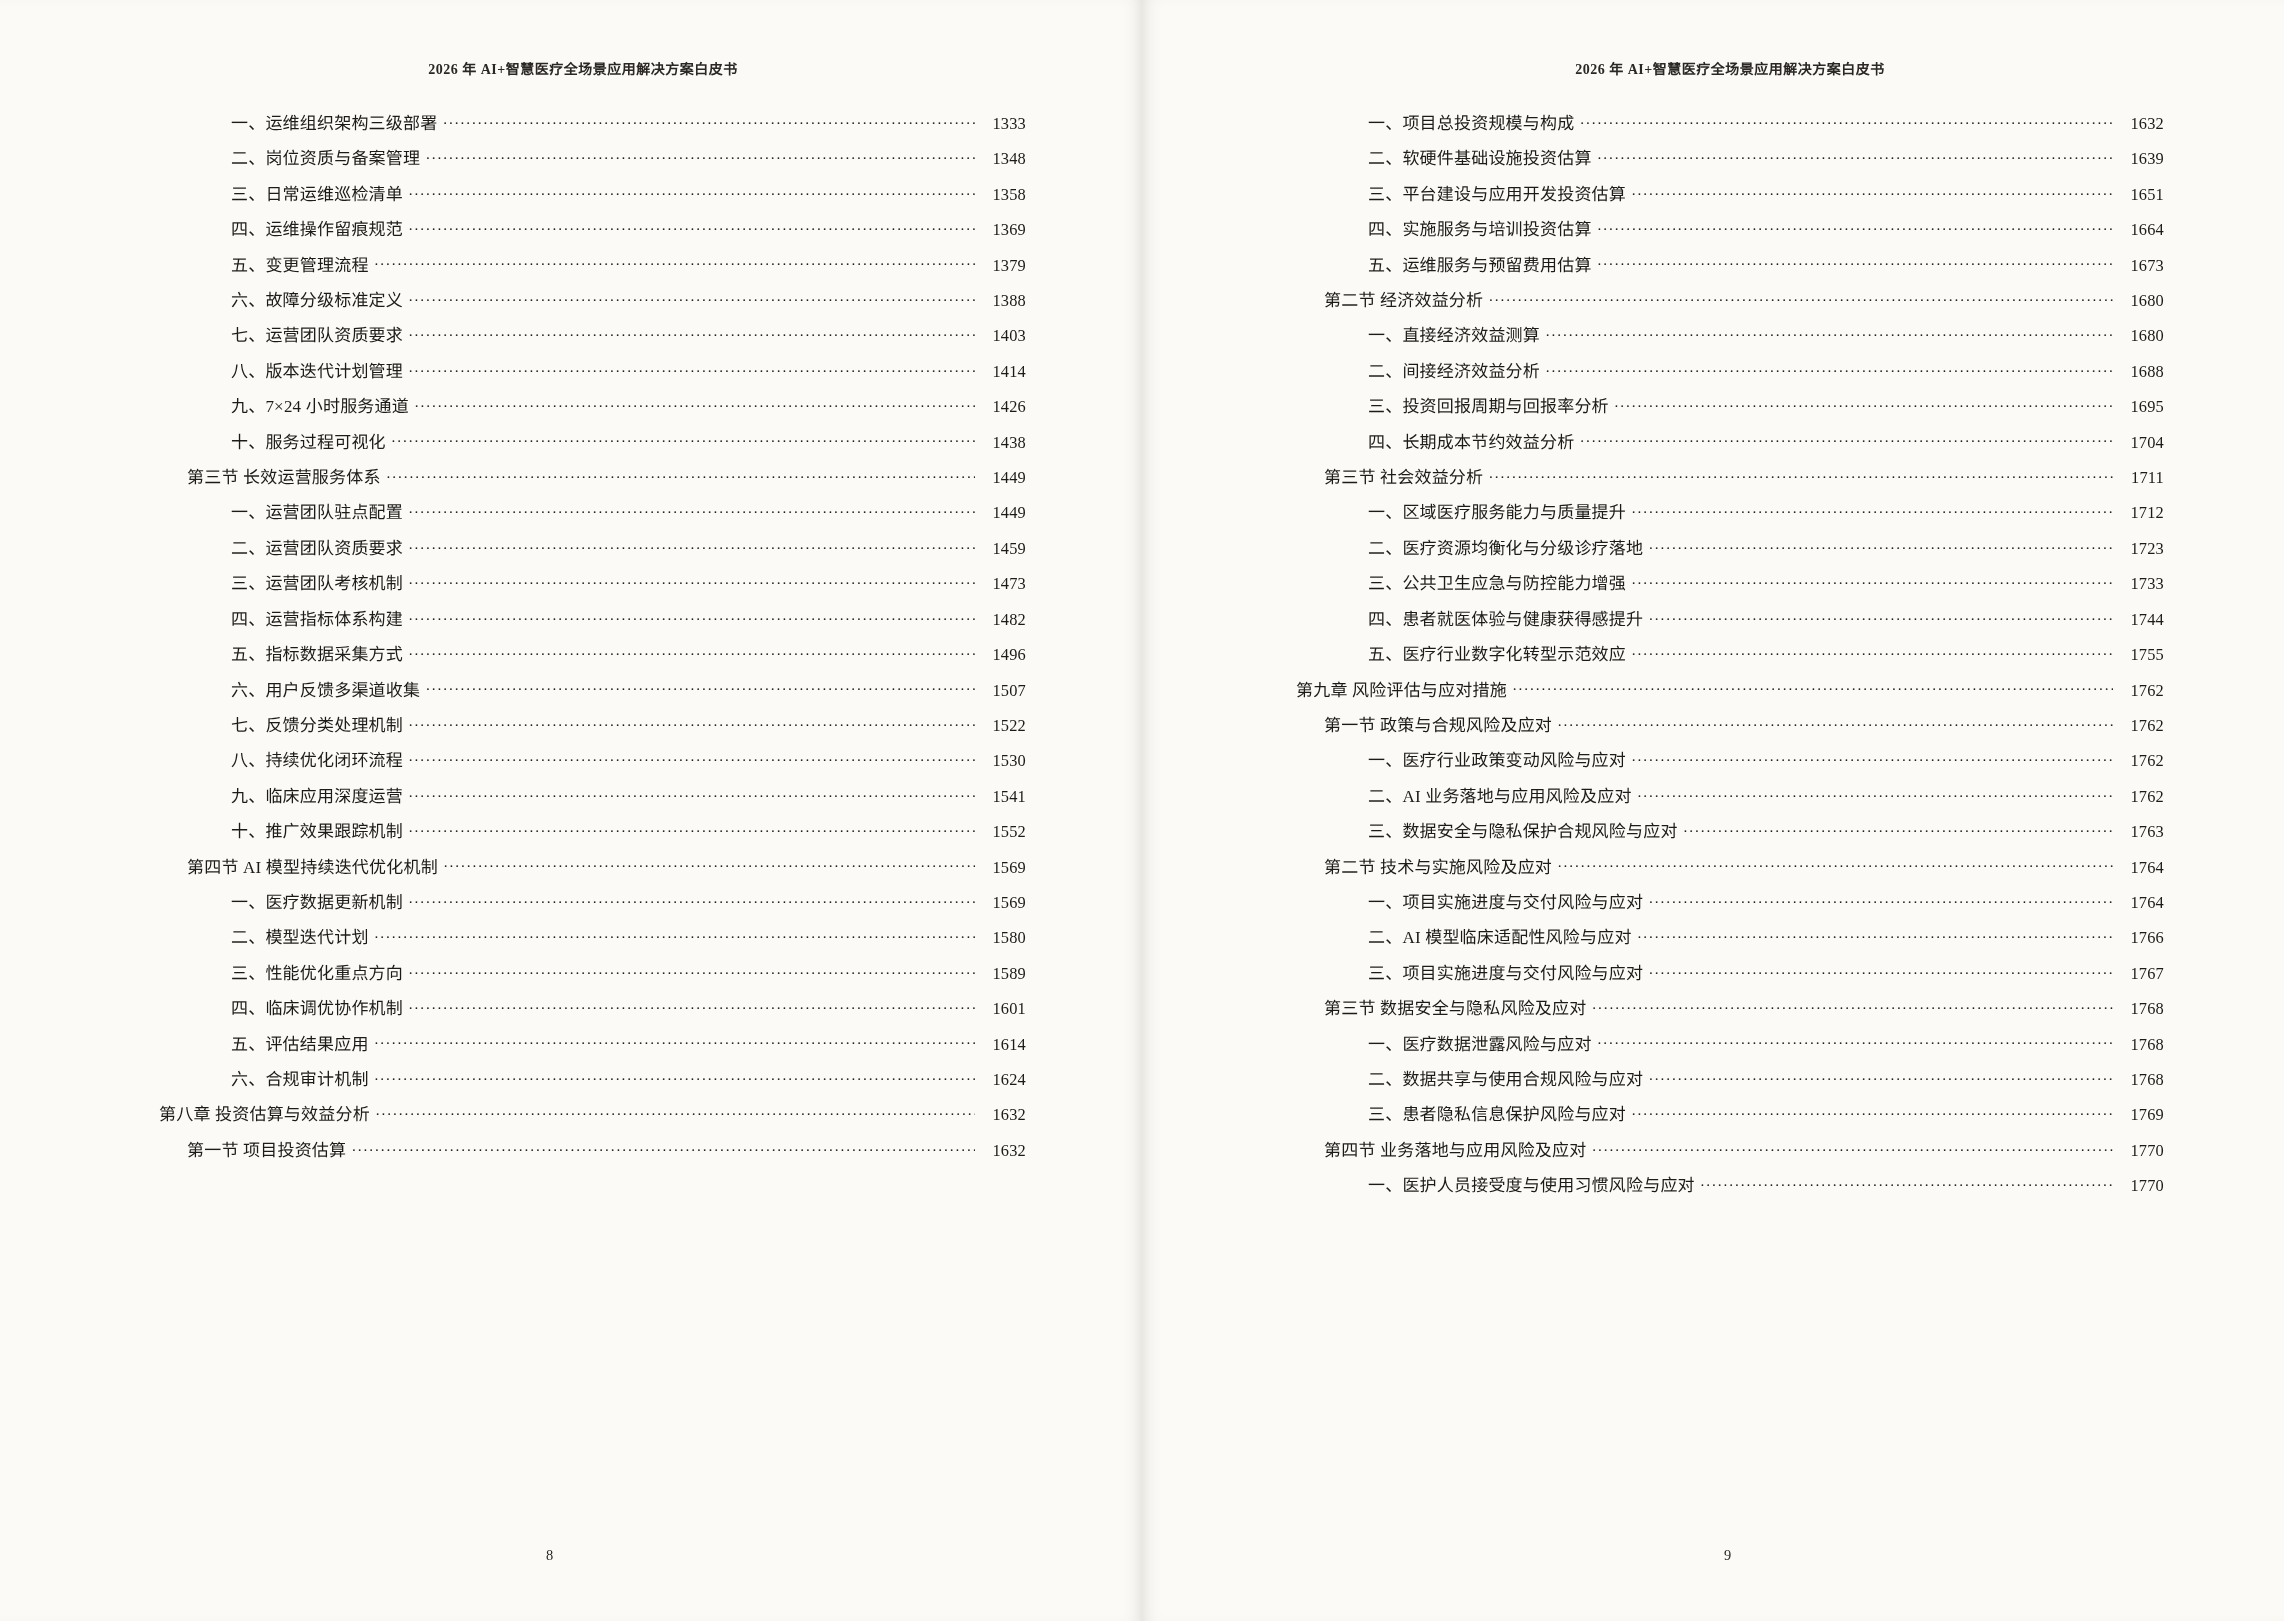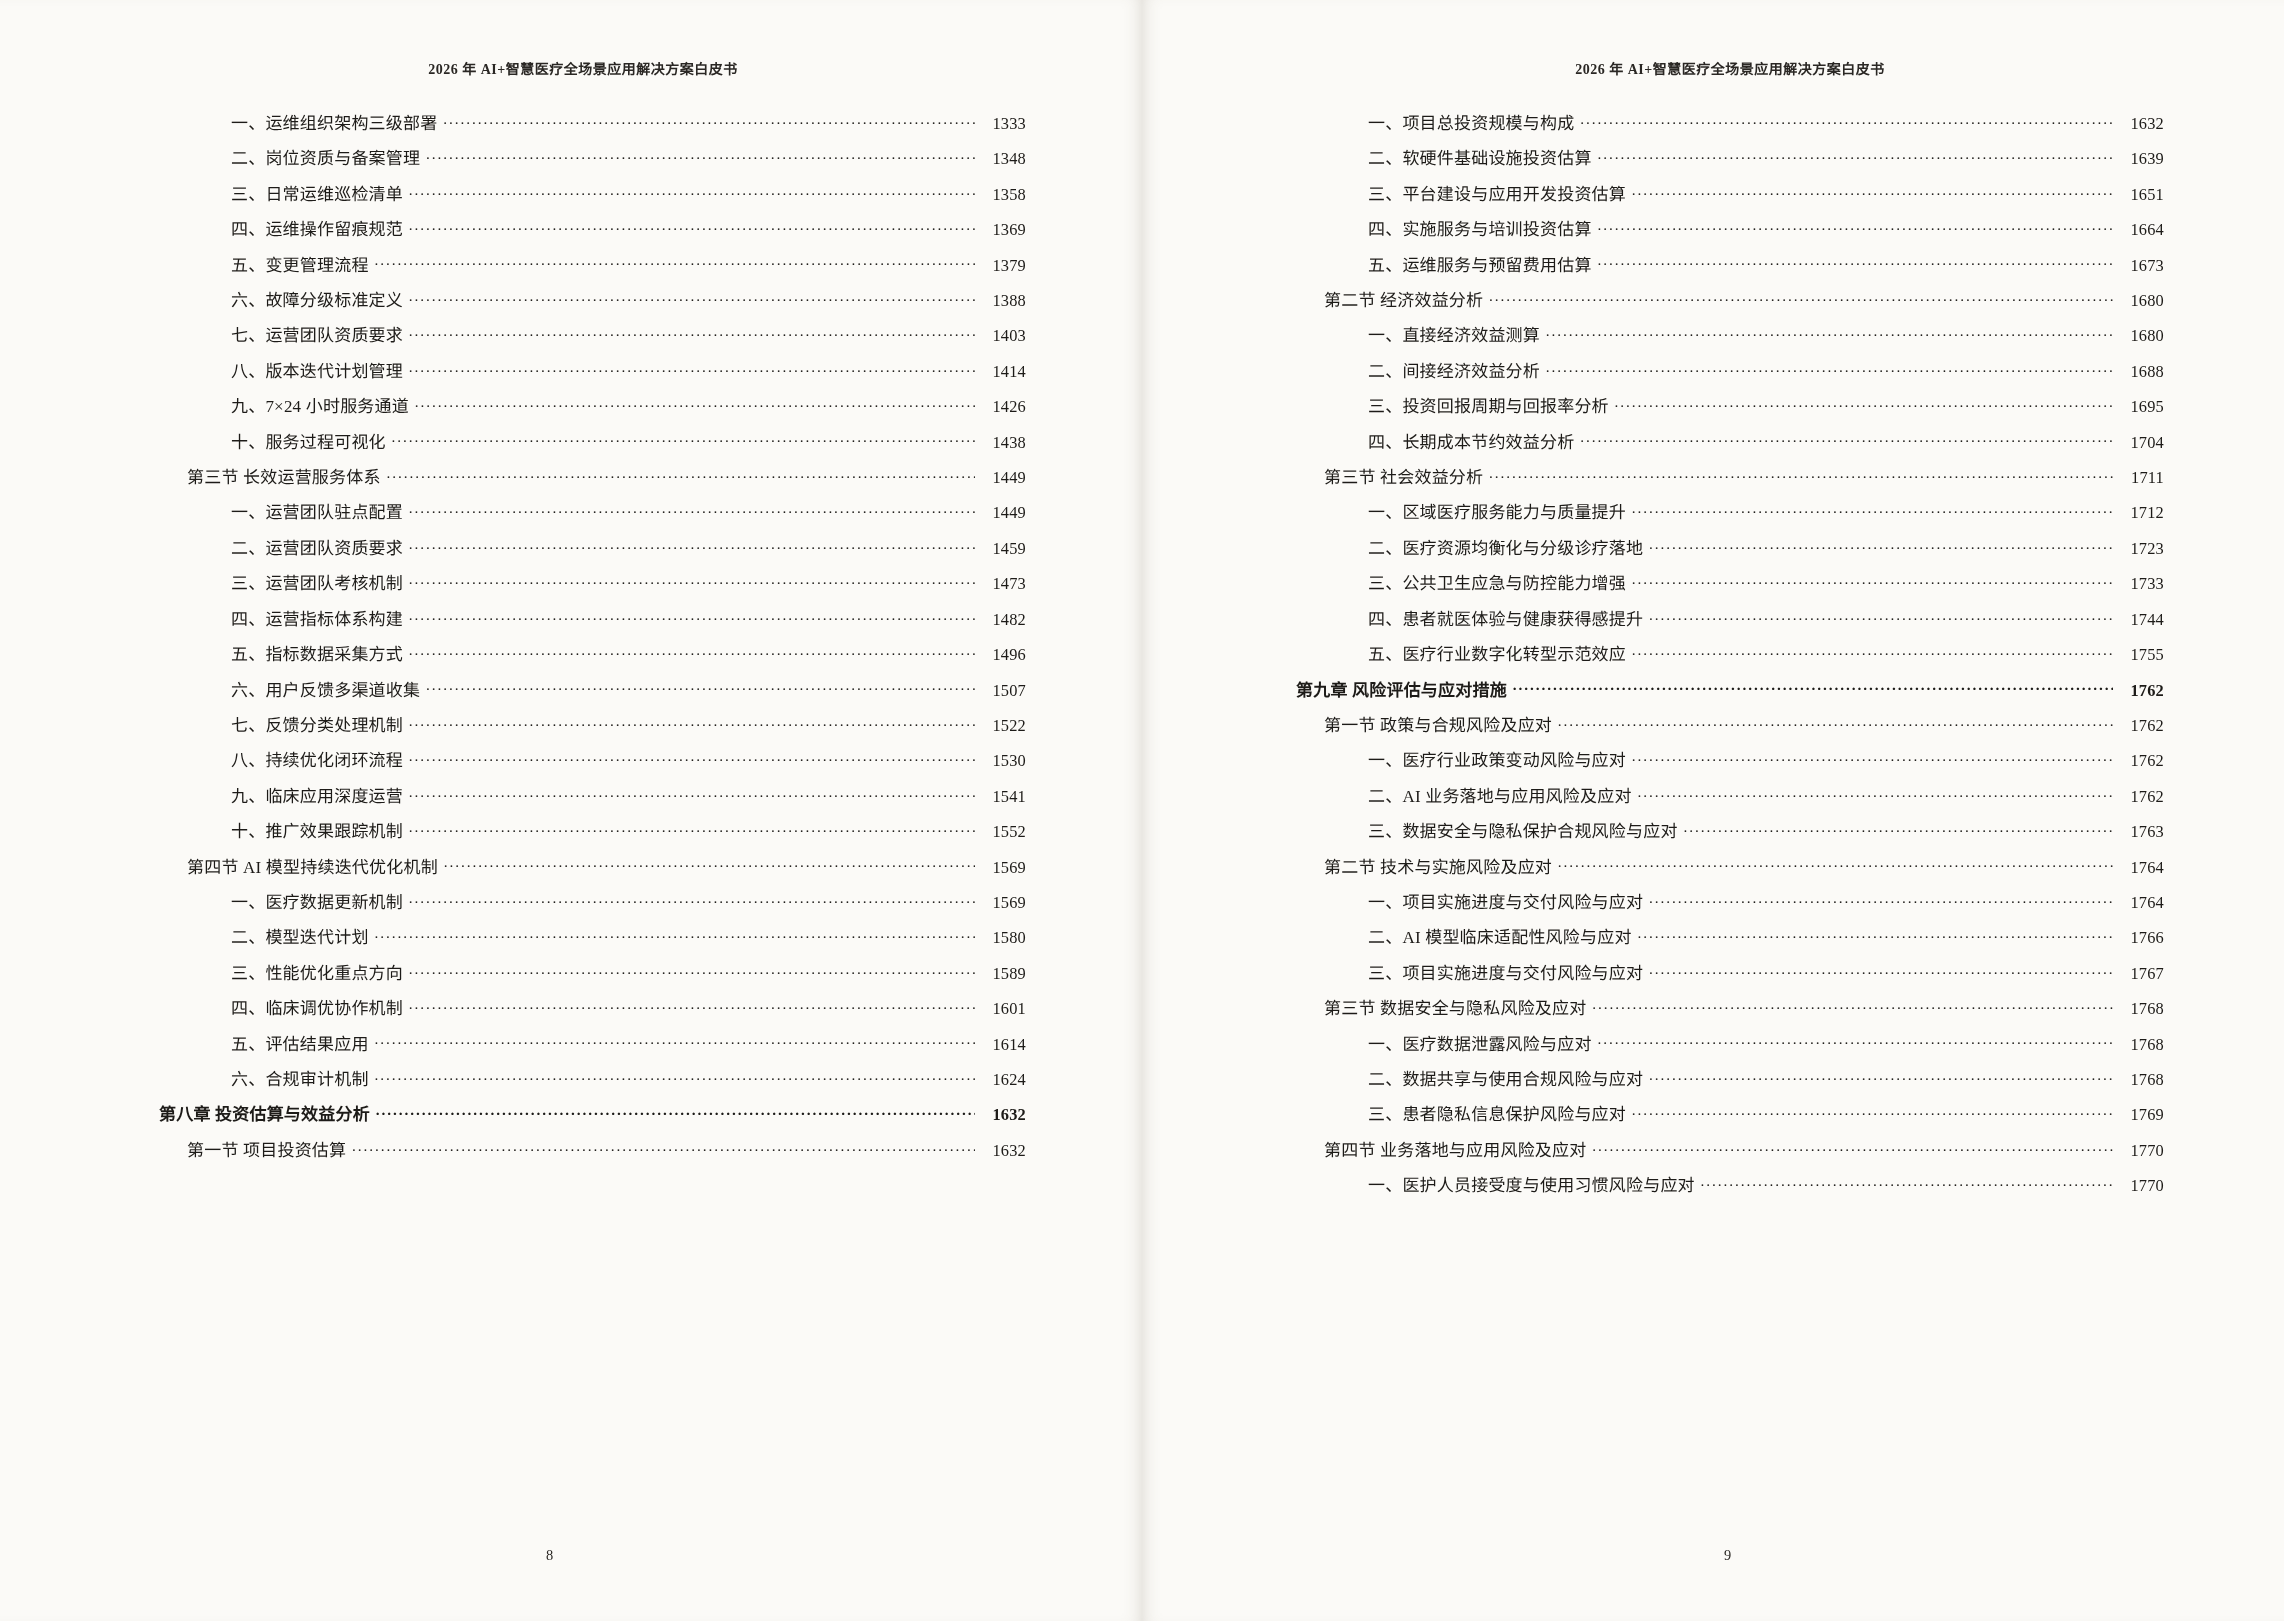--- a/index.html
+++ b/index.html
@@ -79,21 +79,21 @@
     white-space: nowrap;
   }
   .toc-entry .pageno {
     flex: 0 0 auto;
     text-align: right;
     min-width: 46px;
     font-size: 16.4px;
     letter-spacing: 0.2px;
   }
   
-  .lvl-chapter { padding-left: 0px; font-weight: 700; }
+  .lvl-chapter { padding-left: 0px; font-weight: 400; }
   .lvl-section { padding-left: 28px; }
   .lvl-item    { padding-left: 72px; }
 
   .folio {
     position: absolute;
     bottom: 58px;
     left: 0;
     width: 100%;
     text-align: center;
     font-size: 14.4px;

